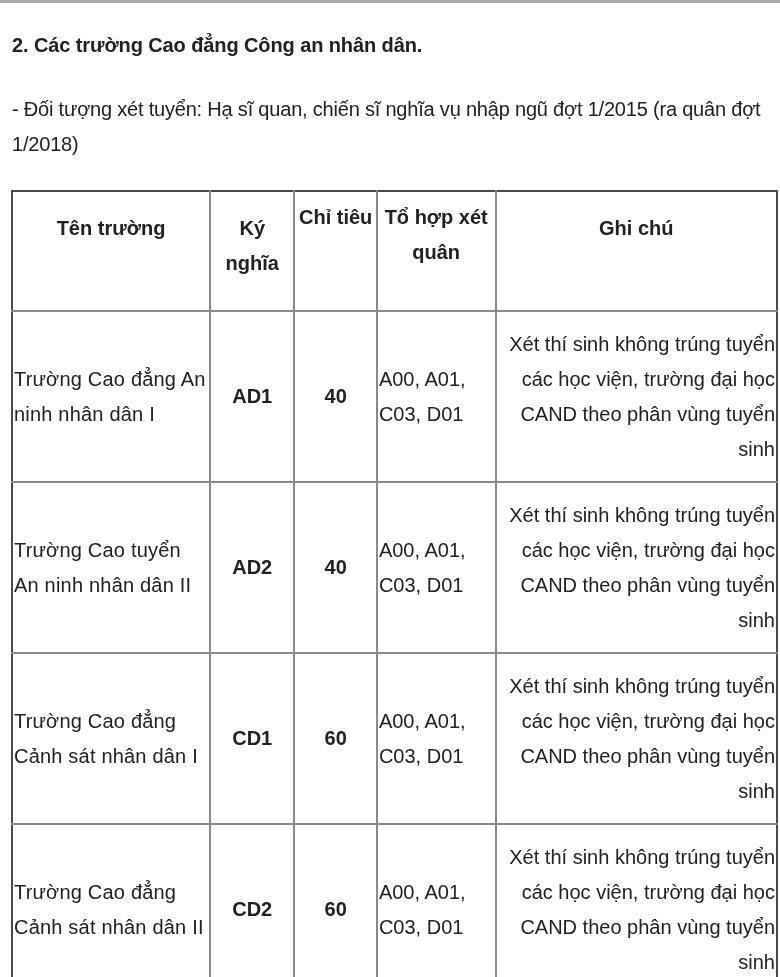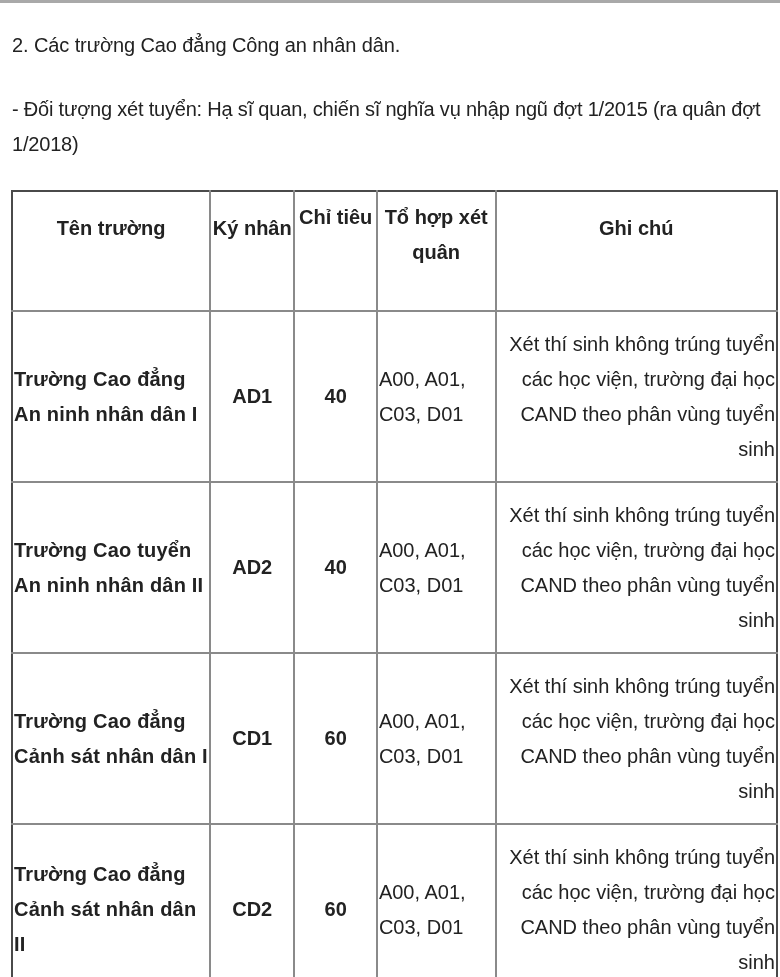--- a/index.html
+++ b/index.html
@@ -3,21 +3,21 @@
 <meta charset="utf-8">
 <style>
   html, body { margin: 0; padding: 0; background: #ffffff; }
   body {
     width: 780px; height: 977px; overflow: hidden; position: relative;
     font-family: "Liberation Sans", sans-serif; color: #222222;
   }
   .top-rule { position: absolute; left: 0; top: 0; width: 780px; height: 3px; background: #a9a9a9; }
   .heading {
     position: absolute; left: 12px; top: 30px;
-    font-size: 20px; font-weight: normal; line-height: 30px; white-space: nowrap;
+    font-size: 20px; font-weight: bold; line-height: 30px; white-space: nowrap;
     letter-spacing: -0.1px;
   }
   .intro {
     position: absolute; left: 12px; top: 92px; width: 770px;
     font-size: 20px; line-height: 35px; letter-spacing: -0.2px;
   }
   table.admissions {
     position: absolute; left: 11px; top: 190px;
     border-collapse: collapse;
     table-layout: fixed;
@@ -34,21 +34,21 @@
   table.admissions tr:first-child th { border-top: 2px solid #4a4a4a; }
   table.admissions tr:last-child td { border-bottom: 2px solid #4a4a4a; }
   table.admissions th:first-child, table.admissions td:first-child { border-left: 2px solid #4a4a4a; }
   table.admissions th:last-child, table.admissions td:last-child { border-right: 2px solid #4a4a4a; }
   table.admissions th {
     font-weight: bold; text-align: center; height: 99px; vertical-align: top;
     padding-top: 8px;
   }
   table.admissions th.single { vertical-align: top; padding-top: 19px; }
   table.admissions td { height: 169px; }
-  td.name { font-weight: bold; text-align: left; letter-spacing: 0.2px; }
+  td.name { font-weight: normal; text-align: left; letter-spacing: 0.2px; }
   td.code, td.quota { font-weight: bold; text-align: center; border-radius: 10px; }
   td.combo { }
   td.note { text-align: right; vertical-align: top; padding-top: 1px; }
   .col-name { width: 197px; }
   .col-code { width: 84px; }
   .col-quota { width: 82px; }
   .col-combo { width: 118px; }
   .col-note { width: 280px; }
 </style>
 </head>
@@ -64,21 +64,21 @@
   <colgroup>
     <col class="col-name">
       <col class="col-code">
       <col class="col-quota">
       <col class="col-combo">
       <col class="col-note">
   </colgroup>
   <thead>
     <tr>
       <th class="single">Tên trường</th>
-      <th class="single">Ký nhân</th>
+      <th class="single">Ký nghĩa</th>
       <th>Chỉ tiêu</th>
       <th>Tổ hợp xét quân</th>
       <th class="single">Ghi chú</th>
     </tr>
   </thead>
   <tbody>
     <tr>
       <td class="name">Trường Cao đẳng An ninh nhân dân I</td>
       <td class="code">AD1</td>
       <td class="quota">40</td>

